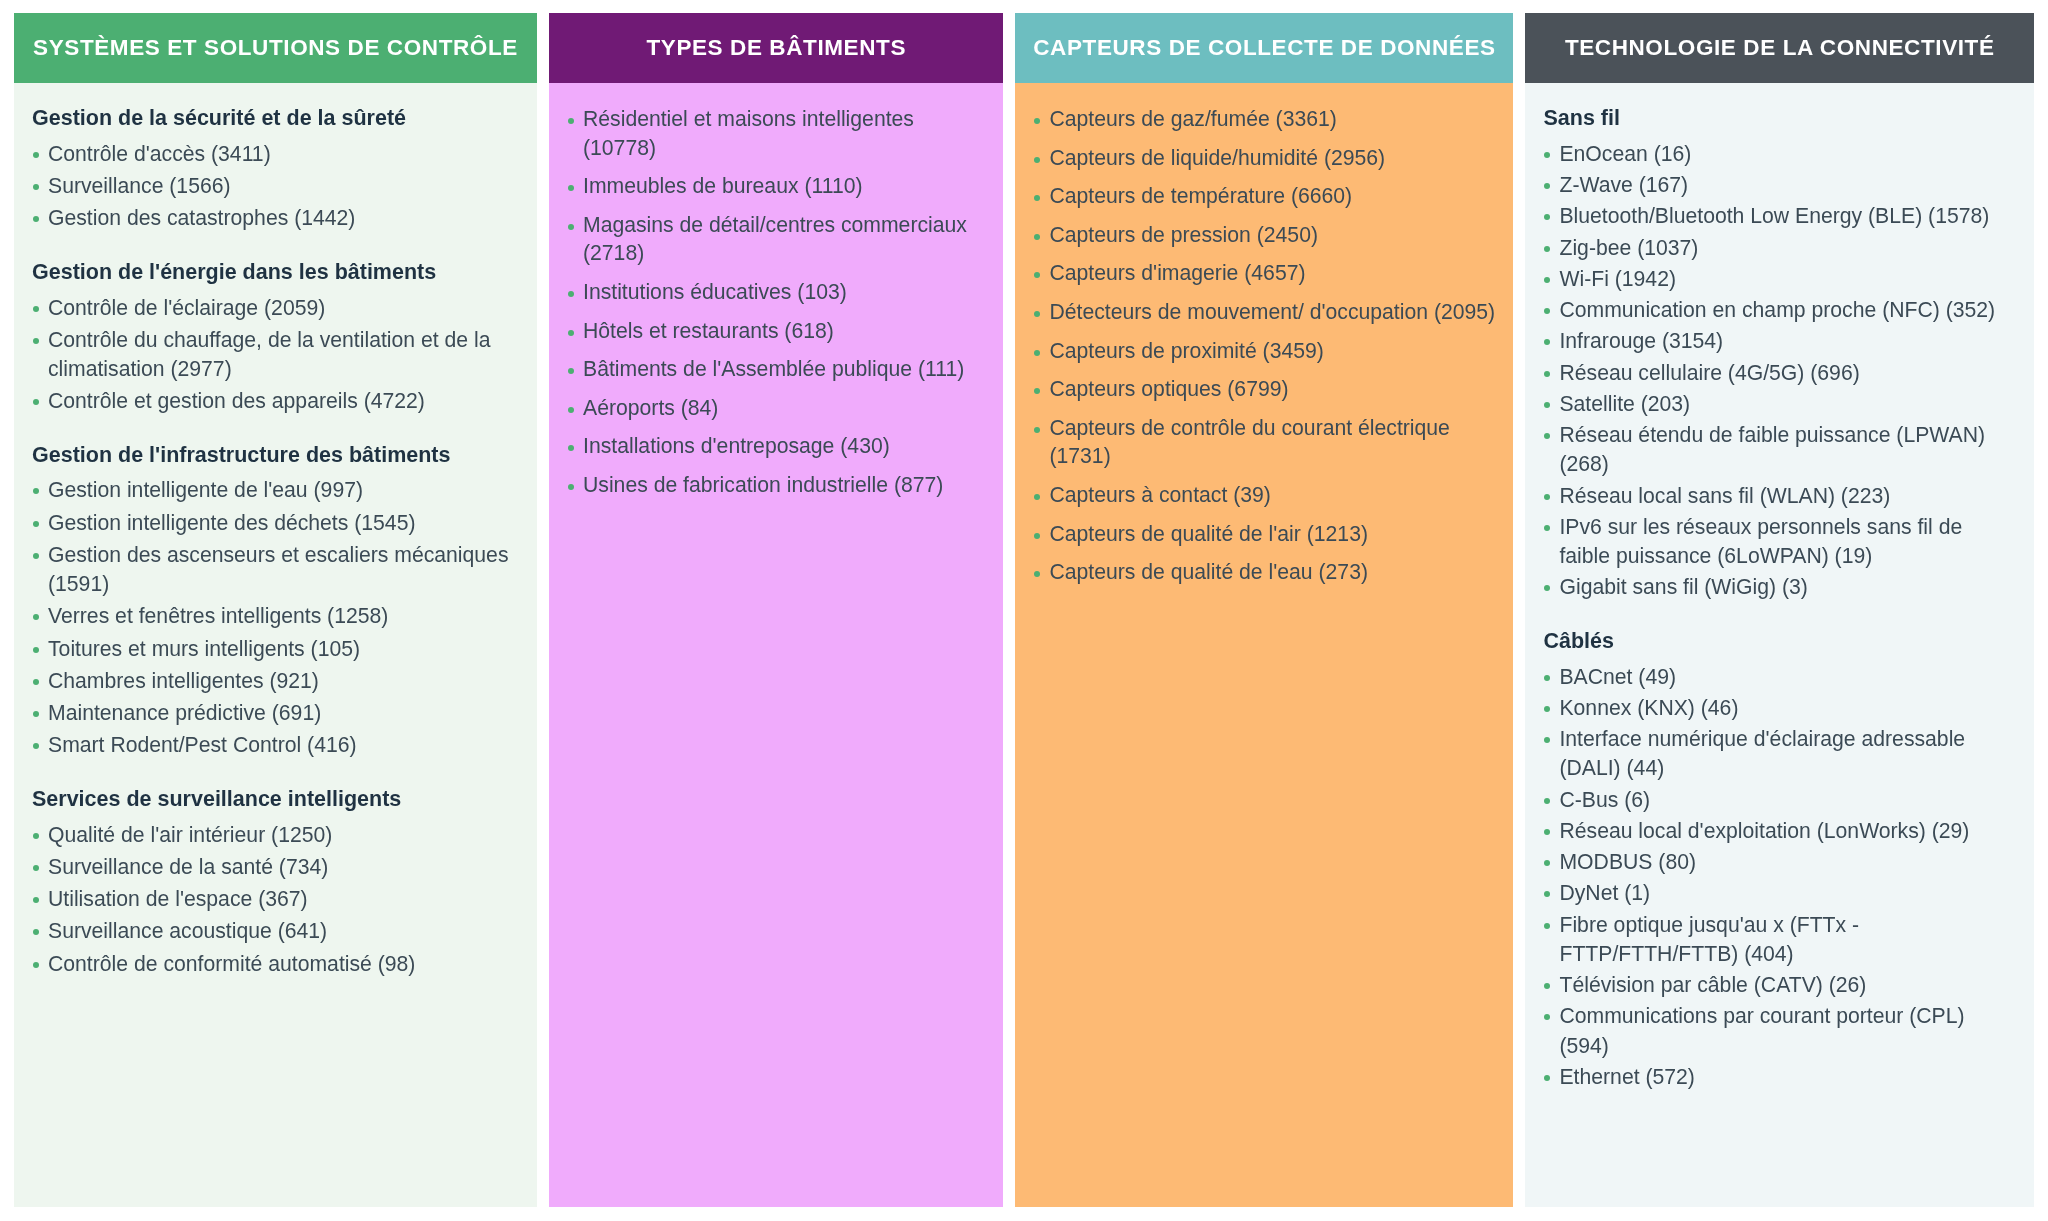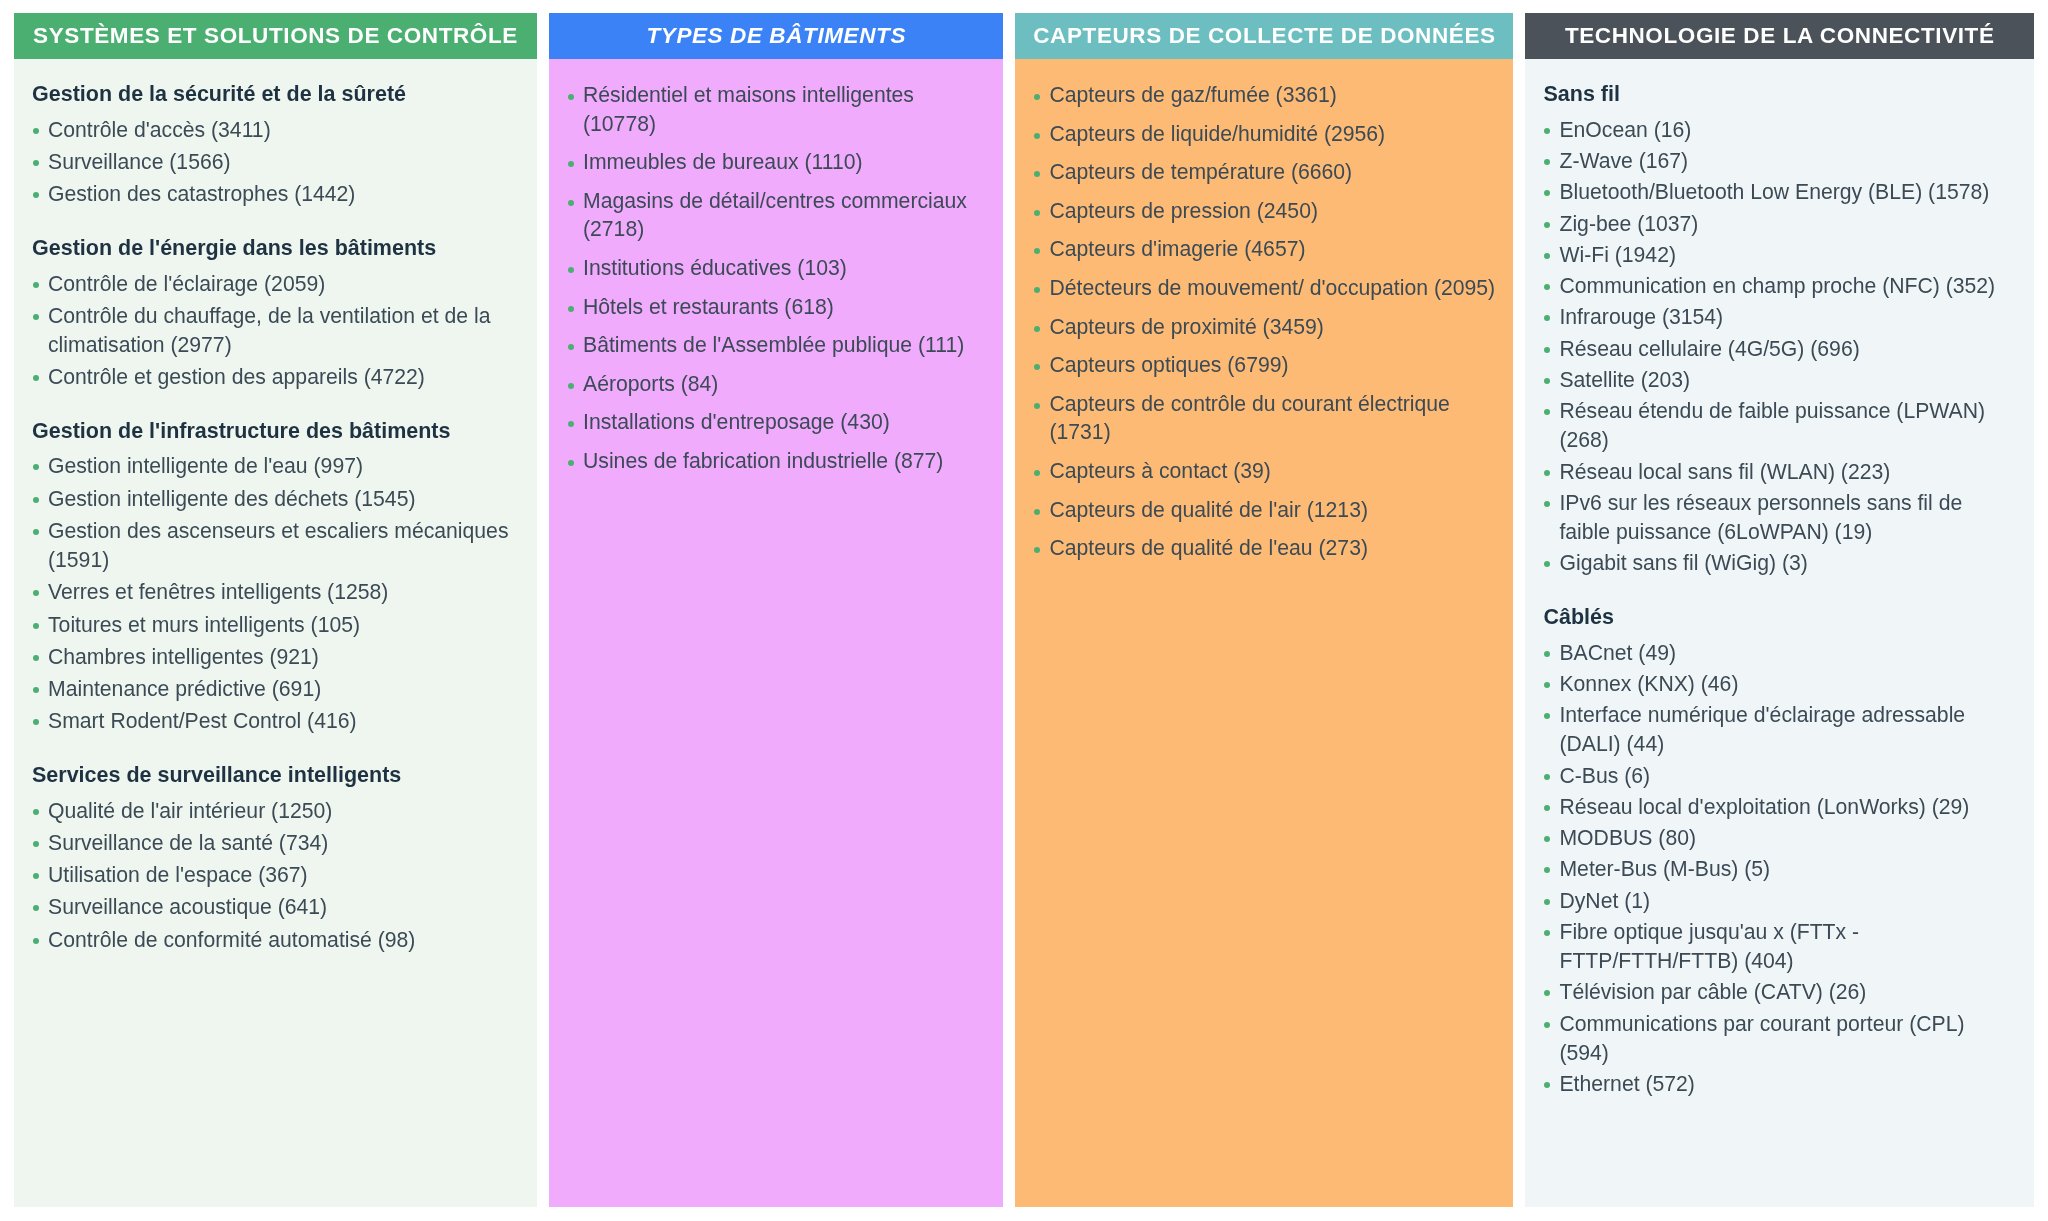--- a/index.html
+++ b/index.html
@@ -26,42 +26,42 @@
     display: flex;
     flex-direction: column;
     box-sizing: border-box;
   }
   .col-1 { width: 523px; }
   .col-2 { width: 462px; }
   .col-3 { width: 498px; }
   .col-4 { width: 517px; }
 
   .col-header {
-    height: 46px;
+    height: 70px;
     display: flex;
     align-items: center;
     justify-content: center;
     color: #ffffff;
     font-size: 22.5px;
     font-weight: bold;
     letter-spacing: 0.6px;
     text-align: center;
     box-sizing: border-box;
     padding: 0 20px;
     white-space: nowrap;
   }
   .col-body {
     flex: 1 1 auto;
     box-sizing: border-box;
     padding: 22px 16px 26px 18px;
     overflow: hidden;
   }
   .col-1 .col-header { background: #4caf72; }
   .col-1 .col-body  { background: #eef6ef; }
-  .col-2 .col-header { background: #3b82f6; font-style: italic; }
+  .col-2 .col-header { background: #701a75; }
   .col-2 .col-body  { background: #f0abfc; }
   .col-3 .col-header { background: #6dbec0; }
   .col-3 .col-body  { background: #fdba74; }
   .col-4 .col-header { background: #4b5259; }
   .col-4 .col-body  { background: #f0f6f7; }
 
   .group-title {
     font-size: 21.5px;
     font-weight: bold;
     color: #1f3242;
@@ -222,21 +222,20 @@
 
       <div class="group">
         <div class="group-title">Câblés</div>
         <ul class="items">
           <li>BACnet (49)</li>
           <li>Konnex (KNX) (46)</li>
           <li>Interface numérique d'éclairage adressable (DALI) (44)</li>
           <li>C-Bus (6)</li>
           <li>Réseau local d'exploitation (LonWorks) (29)</li>
           <li>MODBUS (80)</li>
-          <li>Meter-Bus (M-Bus) (5)</li>
           <li>DyNet (1)</li>
           <li>Fibre optique jusqu'au x (FTTx - FTTP/FTTH/FTTB) (404)</li>
           <li>Télévision par câble (CATV) (26)</li>
           <li>Communications par courant porteur (CPL) (594)</li>
           <li>Ethernet (572)</li>
         </ul>
       </div>
 
     </div>
   </div>

